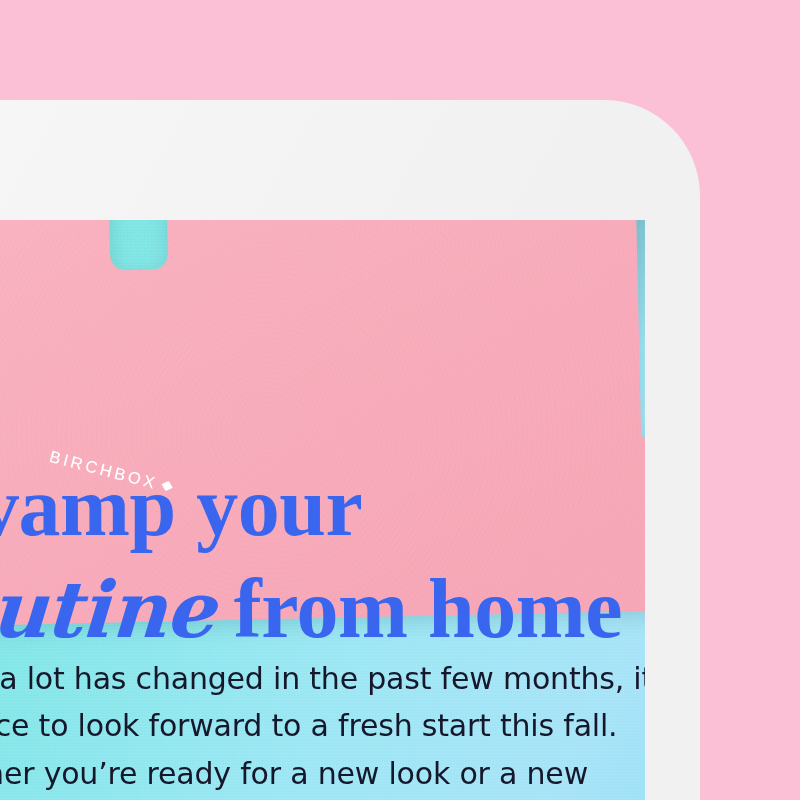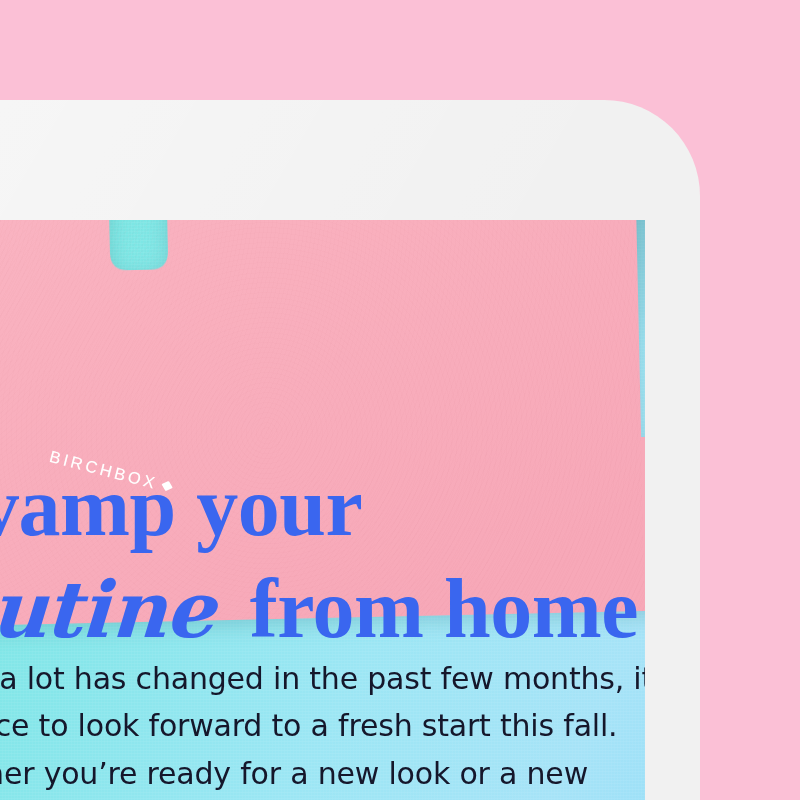--- a/index.html
+++ b/index.html
@@ -208,21 +208,21 @@
     display: inline-block;
     transform: skewX(-6deg);
   }
   .headline .serif-tail {
     font-family: "Liberation Serif", serif;
     font-weight: 700;
     font-size: 84px;
     letter-spacing: -0.5px;
     color: #3a66ef;
     display: inline-block;
-    margin-left: 30px;
+    margin-left: 14px;
   }
 
   .body-copy {
     position: absolute;
     left: 247px;
     top: 435px;
     width: 900px;
     color: #15172b;
     font-family: "DejaVu Sans", sans-serif;
     font-size: 30px;

